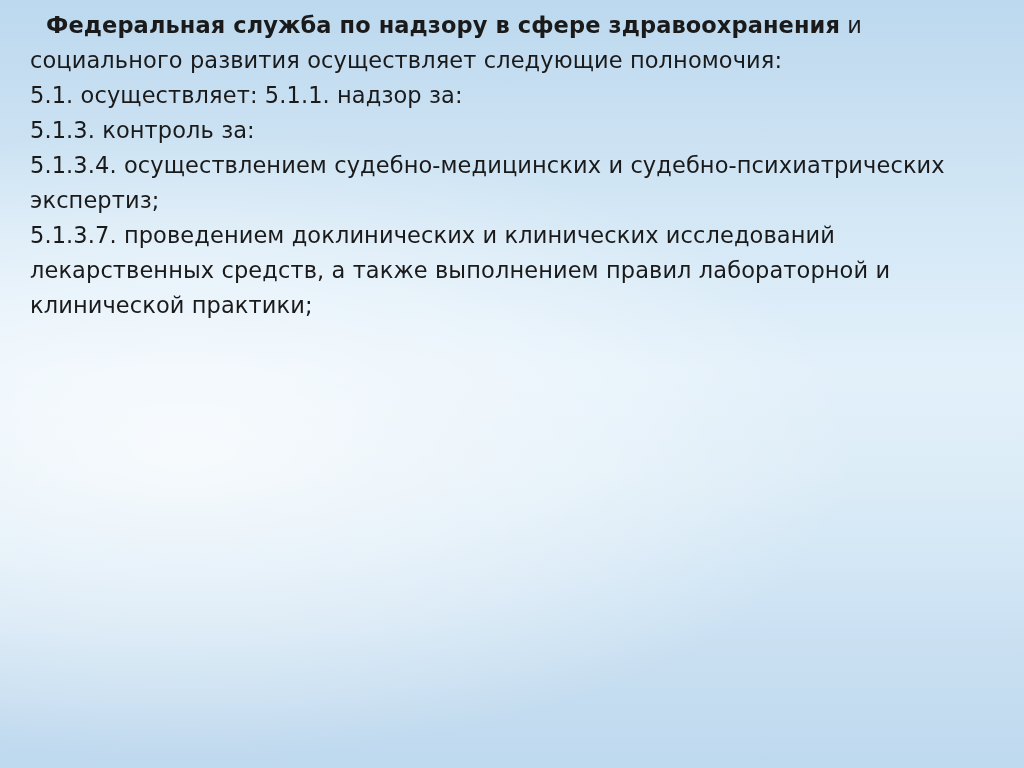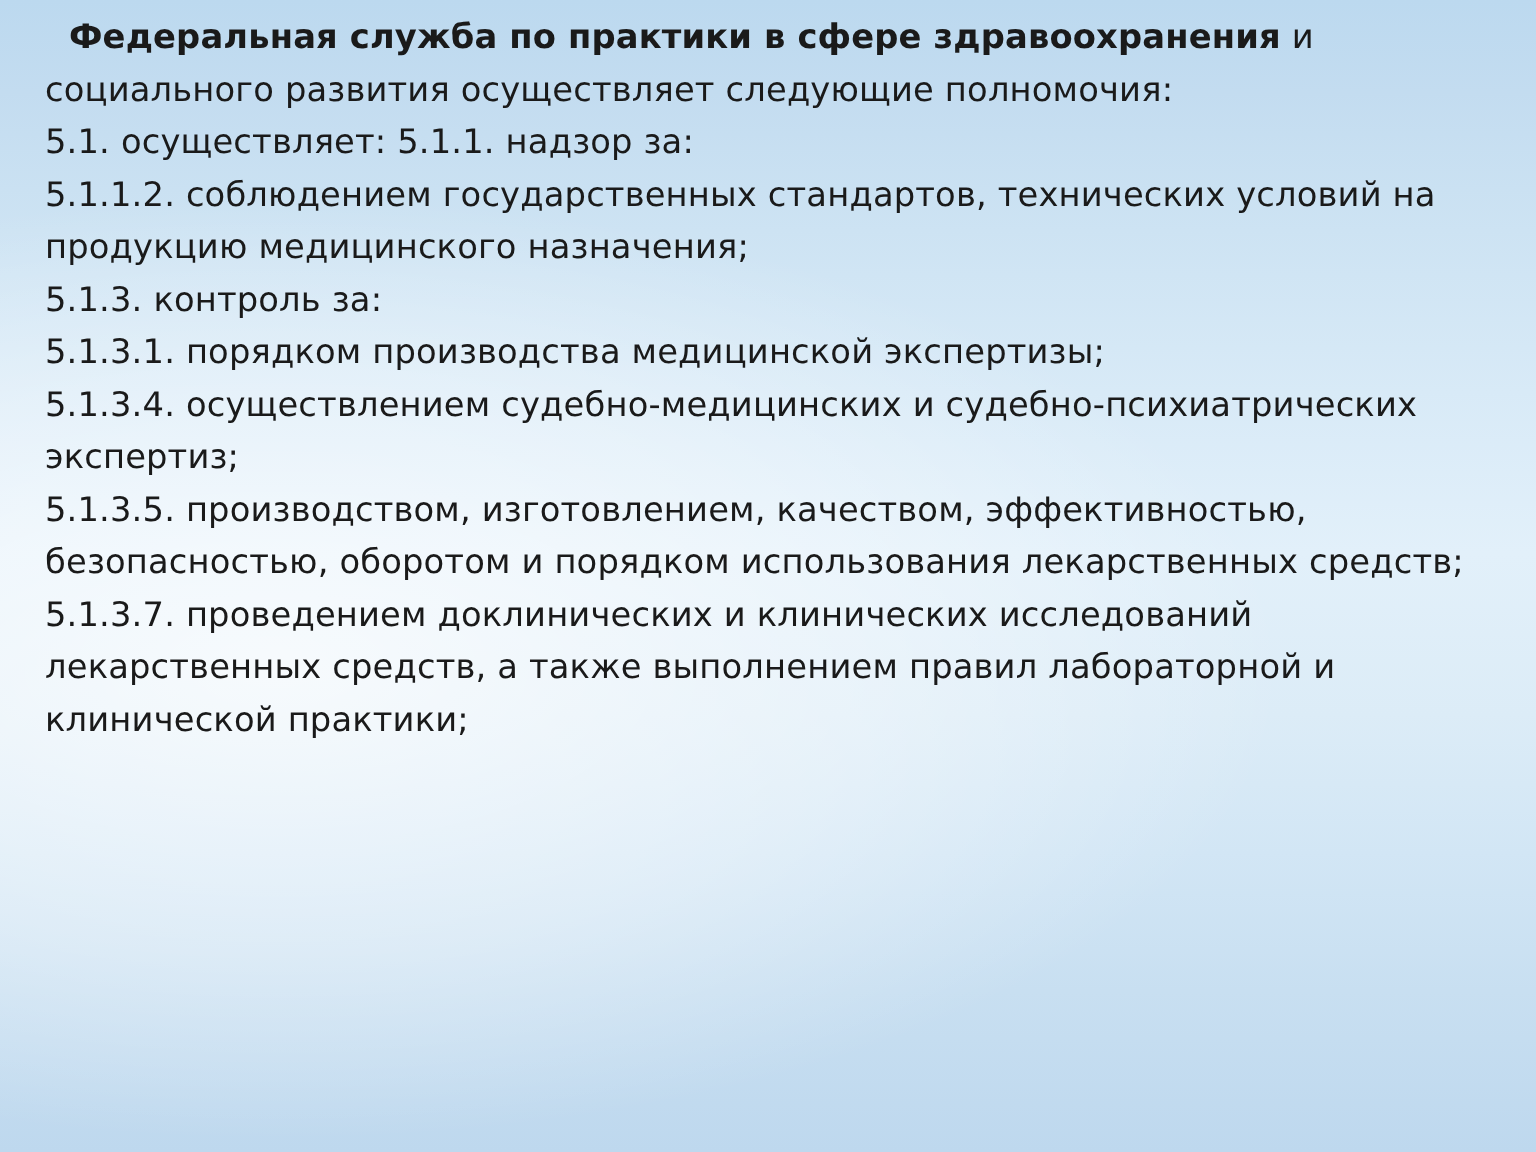--- a/index.html
+++ b/index.html
@@ -54,24 +54,21 @@
   .lead b {
     font-weight: bold;
   }
 </style>
 </head>
 <body>
 
 <div class="slide">
   <div class="content">
 
-    <p class="para lead"><b>Федеральная служба по практики в сфере здравоохранения</b><span> и социального развития осуществляет следующие полномочия:</span></p>
+    <p class="para lead"><b>Федеральная служба по надзору в сфере здравоохранения</b><span> и социального развития осуществляет следующие полномочия:</span></p>
 
     <p class="para">5.1. осуществляет: 5.1.1. надзор за:</p>
-    <p class="para">5.1.1.2. соблюдением государственных стандартов, технических условий на продукцию медицинского назначения;</p>
     <p class="para">5.1.3. контроль за:</p>
-    <p class="para">5.1.3.1. порядком производства медицинской экспертизы;</p>
     <p class="para">5.1.3.4. осуществлением судебно-медицинских и судебно-психиатрических экспертиз;</p>
-    <p class="para">5.1.3.5. производством, изготовлением, качеством, эффективностью, безопасностью, оборотом и порядком использования лекарственных средств;</p>
     <p class="para">5.1.3.7. проведением доклинических и клинических исследований лекарственных средств, а также выполнением правил лабораторной и клинической практики;</p>
 
   </div>
 </div>
 
 </body></html>

